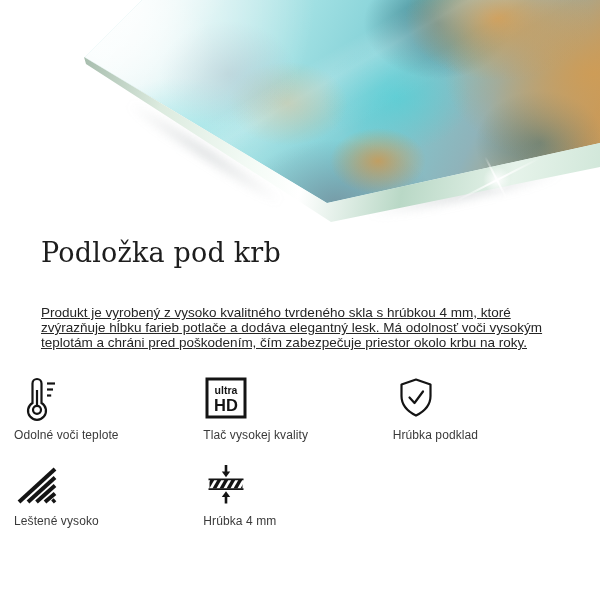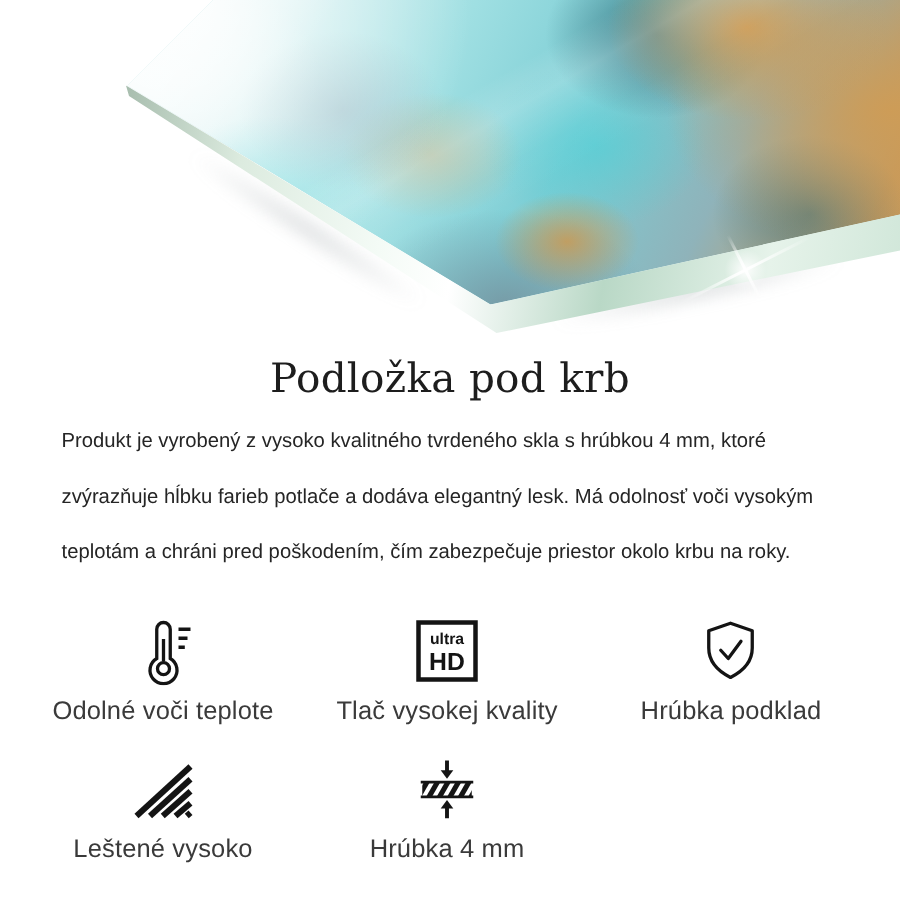--- a/index.html
+++ b/index.html
@@ -71,42 +71,43 @@
     background: radial-gradient(circle, rgba(255,255,255,0.95) 0%, rgba(255,255,255,0.45) 35%, rgba(255,255,255,0) 70%);
   }
 
   
   .content { padding: 0 41px; }
   h1 {
     margin: 4px 0 0 0;
     font-family: "DejaVu Serif", "Liberation Serif", serif;
     font-weight: 400;
     font-size: 27px; line-height: 37px;
-    color: #1d1d1d; letter-spacing: 0.2px; text-align: center;
+    color: #1d1d1d; letter-spacing: 0.2px;
   }
   .desc {
-    margin: 4px 0 0 0;
+    margin: 34px 0 0 0;
     max-width: 537px;
-    font-size: 13.5px; line-height: 37px;
+    font-size: 13.5px; line-height: 15px;
     color: #252525;
+    text-decoration: underline;
   }
 
   
   .features {
     margin: 25px 0 0 -27px;
     width: 568px;
     display: grid;
     grid-template-columns: repeat(3, 1fr);
     row-gap: 19px;
   }
-  .feature { display: flex; flex-direction: column; align-items: center; }
+  .feature { display: flex; flex-direction: column; }
   .feature svg { display: block; }
   .feature .lbl {
     margin-top: 7px;
-    font-size: 17px; color: #3a3a3a; letter-spacing: 0.1px;
+    font-size: 12px; color: #3a3a3a; letter-spacing: 0.1px;
     white-space: nowrap;
   }
   .ico { stroke: #141414; fill: none; stroke-width: 2.2; }
 </style>
 </head>
 <body>
 
 <div>
 
   <section class="hero">

